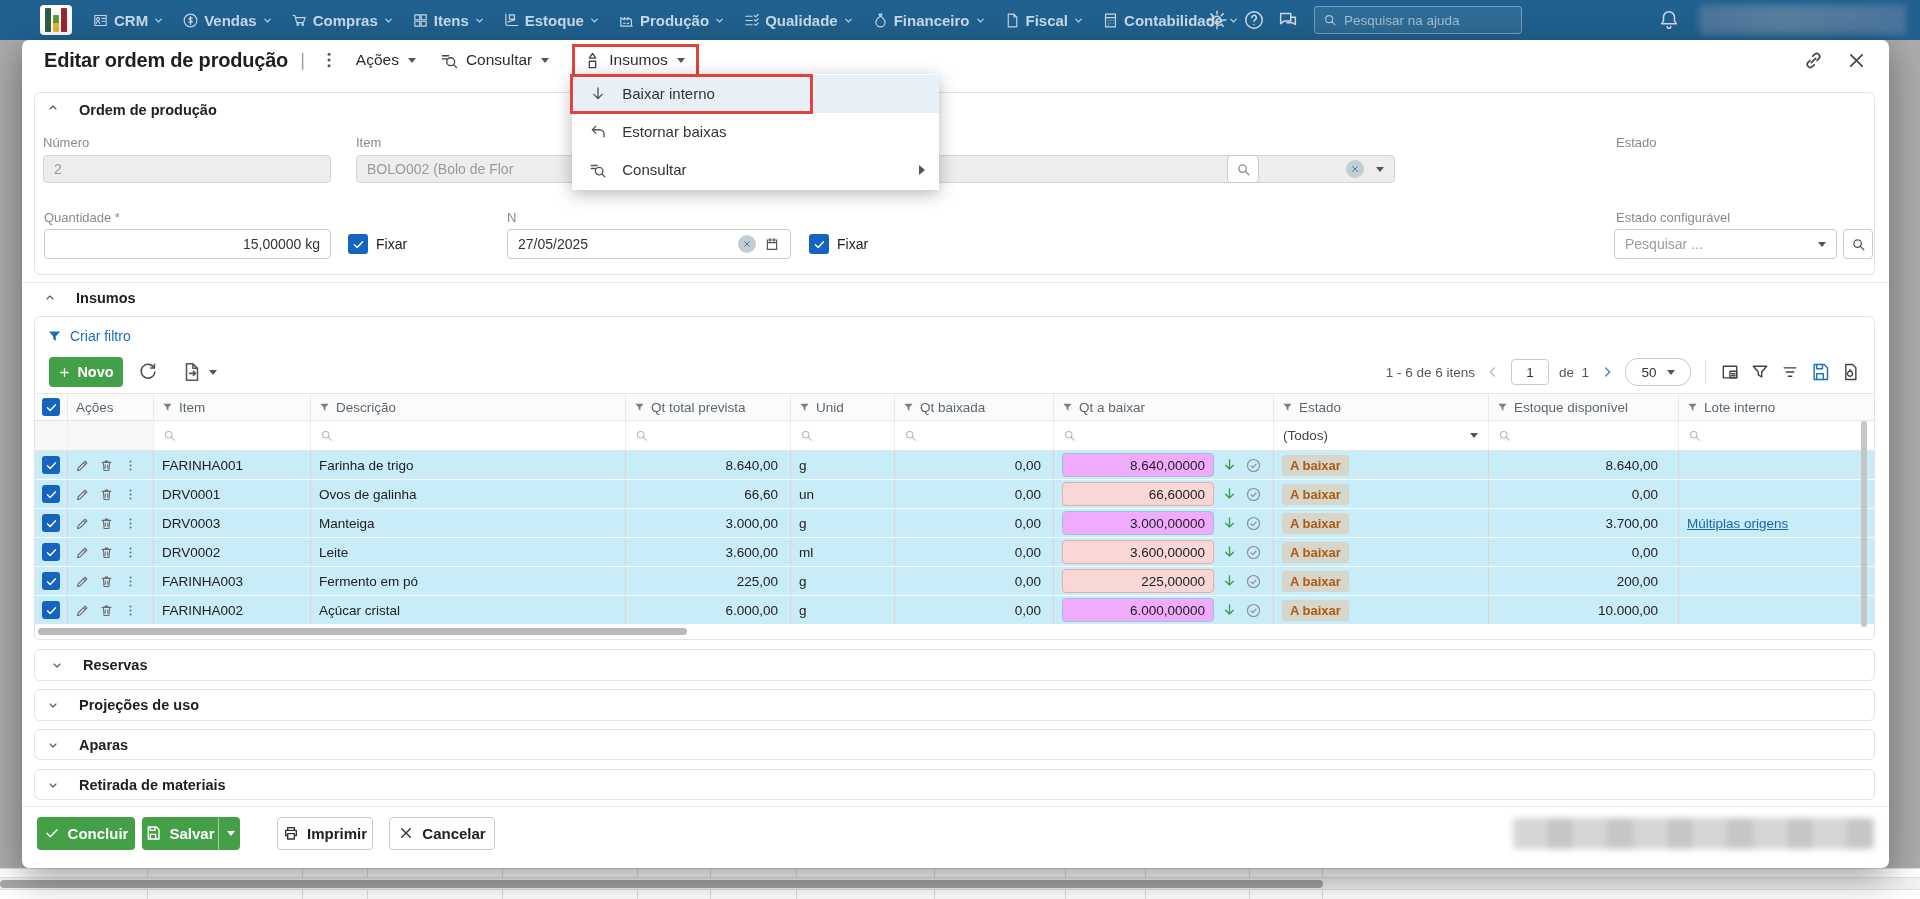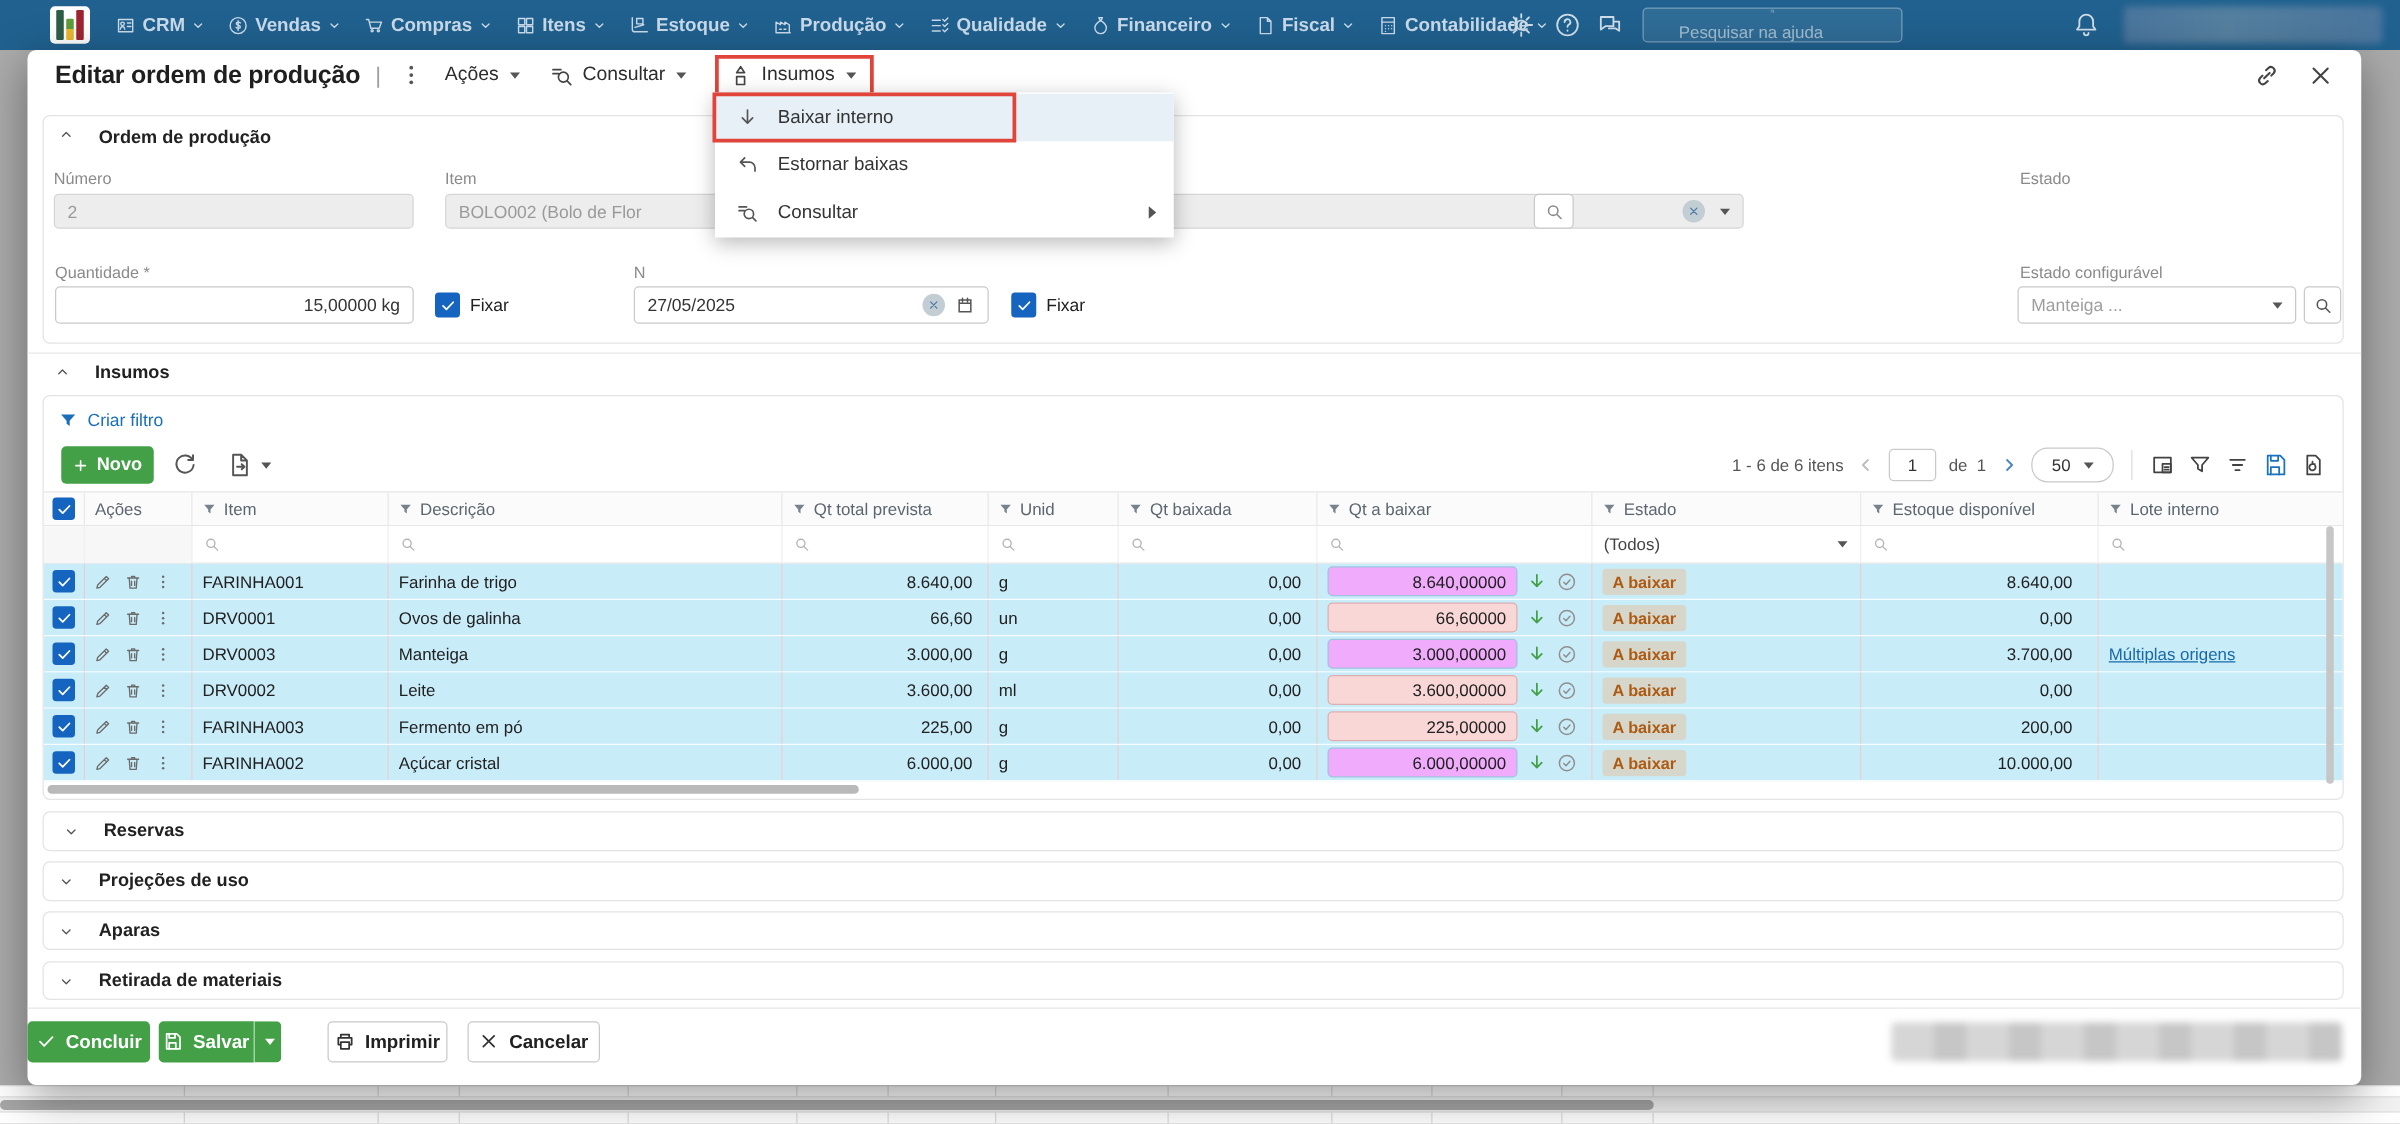--- a/index.html
+++ b/index.html
@@ -13,21 +13,21 @@
   .logo { position:absolute; left:40px; top:5px; width:32px; height:30px; background:#fff; border-radius:4px; display:flex; align-items:flex-end; justify-content:center; gap:2px; padding:3px 4px; }
   .logo .b1{width:6px;height:24px;background:#2e5d46;border-radius:1px;}
   .logo .b2{width:6px;height:17px;background:linear-gradient(#5f9c3a 50%,#e8b72e 50%);border-radius:1px;}
   .logo .b3{width:6px;height:24px;background:#9e2430;border-radius:1px;}
   .nav-menus { display:flex; align-items:center; margin-left:84px; gap:2px; white-space:nowrap; }
   .nav-menu { display:flex; align-items:center; gap:5px; padding:0 8px; height:40px; color:#c9daea; font-size:15px; font-weight:600; cursor:pointer; }
   .nav-menu svg.mi { width:17px; height:17px; stroke:#c9daea; fill:none; stroke-width:1.6; stroke-linecap:round; stroke-linejoin:round; }
   .nav-menu svg.chev { width:11px; height:11px; stroke:#c9daea; fill:none; stroke-width:2.4; stroke-linecap:round; }
   .nav-iconbtn { position:absolute; top:9px; width:22px; height:22px; color:#cfdde9; }
   .nav-iconbtn svg { width:22px; height:22px; stroke:currentColor; fill:none; stroke-width:1.6; stroke-linecap:round; stroke-linejoin:round; }
-  .nav-search { position:absolute; left:1314px; top:6px; width:208px; height:28px; background:rgba(255,255,255,0.07); border:1px solid rgba(255,255,255,0.35); border-radius:4px; display:flex; align-items:center; padding:0 8px; gap:7px;flex-direction:column; }
+  .nav-search { position:absolute; left:1314px; top:6px; width:208px; height:28px; background:rgba(255,255,255,0.07); border:1px solid rgba(255,255,255,0.35); border-radius:4px; display:flex; align-items:center; padding:0 8px; gap:7px; }
   .nav-search svg { width:14px; height:14px; stroke:rgba(255,255,255,0.6); fill:none; stroke-width:2; stroke-linecap:round; }
   .nav-search input { background:transparent; border:none; outline:none; color:rgba(255,255,255,0.75); font-size:13.5px; width:150px; font-family:"Liberation Sans",sans-serif; }
   .nav-search input::placeholder { color:rgba(255,255,255,0.55); }
   .nav-bell { left:1658px; }
   .user-redacted { position:absolute; left:1699px; top:5px; width:207px; height:30px; border-radius:4px; background:linear-gradient(90deg,#4a759d,#55809f 40%,#4a759d); filter:blur(3px); }
 
   
   .page-bottom { position:absolute; left:0; top:868px; width:1920px; height:31px; background:#fff; border-top:1px solid #ddd; z-index:0;
     background-image:linear-gradient(#ddd,#ddd),linear-gradient(#ddd,#ddd),linear-gradient(#ddd,#ddd),linear-gradient(#ddd,#ddd),linear-gradient(#ddd,#ddd),linear-gradient(#ddd,#ddd),linear-gradient(#ddd,#ddd),linear-gradient(#ddd,#ddd),linear-gradient(#ddd,#ddd),linear-gradient(#ddd,#ddd),linear-gradient(#ddd,#ddd),linear-gradient(#ddd,#ddd);
     background-size:1px 100%; background-repeat:no-repeat;
@@ -127,21 +127,21 @@
   .c-baixar svg.ck { width:17px; height:17px; stroke:#8f8f8f; fill:none; stroke-width:1.7; stroke-linecap:round; stroke-linejoin:round; cursor:pointer; flex:0 0 auto; }
   .badge { display:inline-block; padding:3px 8px; background:#d6d6ca; color:#ad5b13; font-size:13px; border-radius:3px; font-weight:600; }
   .lote-link { color:#1769aa; text-decoration:underline; cursor:pointer; font-size:13.5px; }
   .hscroll-grid { position:absolute; left:3px; top:311px; width:649px; height:7px; background:#b9b9b9; border-radius:4px; }
   .vscroll-grid { position:absolute; left:1826px; top:104px; width:6px; height:206px; background:#c6c6c6; border-radius:3px; }
 
   
   .collapsed { position:absolute; left:12px; width:1841px; border:1px solid #e3e3e3; border-radius:6px; display:flex; align-items:center; gap:20px; padding-left:12px; background:#fff; }
 
   
-  .footer { position:absolute; left:0; top:776px; width:1867px; height:34px; display:flex; align-items:center; }
+  .footer { position:absolute; left:0; top:776px; width:1867px; height:34px; display:flex; align-items:center; padding-left:15px; }
   .btn { height:33px; display:flex; align-items:center; justify-content:center; gap:8px; border-radius:4px; font-size:15px; font-weight:bold; cursor:pointer; }
   .btn svg { width:16px; height:16px; stroke-width:2.1; stroke-linecap:round; stroke-linejoin:round; fill:none; }
   .btn.green { background:#43a047; color:#fff; }
   .btn.green svg { stroke:#fff; }
   .btn.white { background:#fff; border:1px solid #c9c9c9; color:#212121; }
   .btn.white svg { stroke:#333; }
   .btn-concluir { width:98px; }
   .btn-salvar { width:76px; border-radius:4px 0 0 4px; }
   .btn-salvar-caret { width:22px; height:33px; background:#43a047; border-radius:0 4px 4px 0; border-left:1px solid rgba(255,255,255,0.5); display:flex; align-items:center; justify-content:center; cursor:pointer; }
   .btn-salvar-caret .caret { border-top-color:#fff; }
@@ -432,21 +432,21 @@
 
       <span class="cb" style="position:absolute;left:774px;top:141px">
           <svg viewBox="0 0 24 24">
             <path d="M4.5 12.5l5 5L19.5 7"></path>
           </svg>
         </span>
       <span class="cb-label" style="position:absolute;left:802px;top:143px">Fixar</span>
 
       <span class="flabel" style="left:1581px;top:117px">Estado configurável</span>
       <div class="finput" style="left:1579px;top:136px;width:223px;height:30px;color:#9e9e9e">
-        <span>Manteiga ...</span>
+        <span>Pesquisar ...</span>
         <span class="caret" style="margin-left:auto"></span>
       </div>
       <div class="sq-btn" style="left:1808px;top:136px;width:30px;height:30px">
           <svg viewBox="0 0 24 24" style="stroke:#555">
             <circle cx="10.5" cy="10.5" r="6"></circle>
             <path d="M15 15l5.5 5.5"></path>
           </svg>
         </div>
     </section>
 

